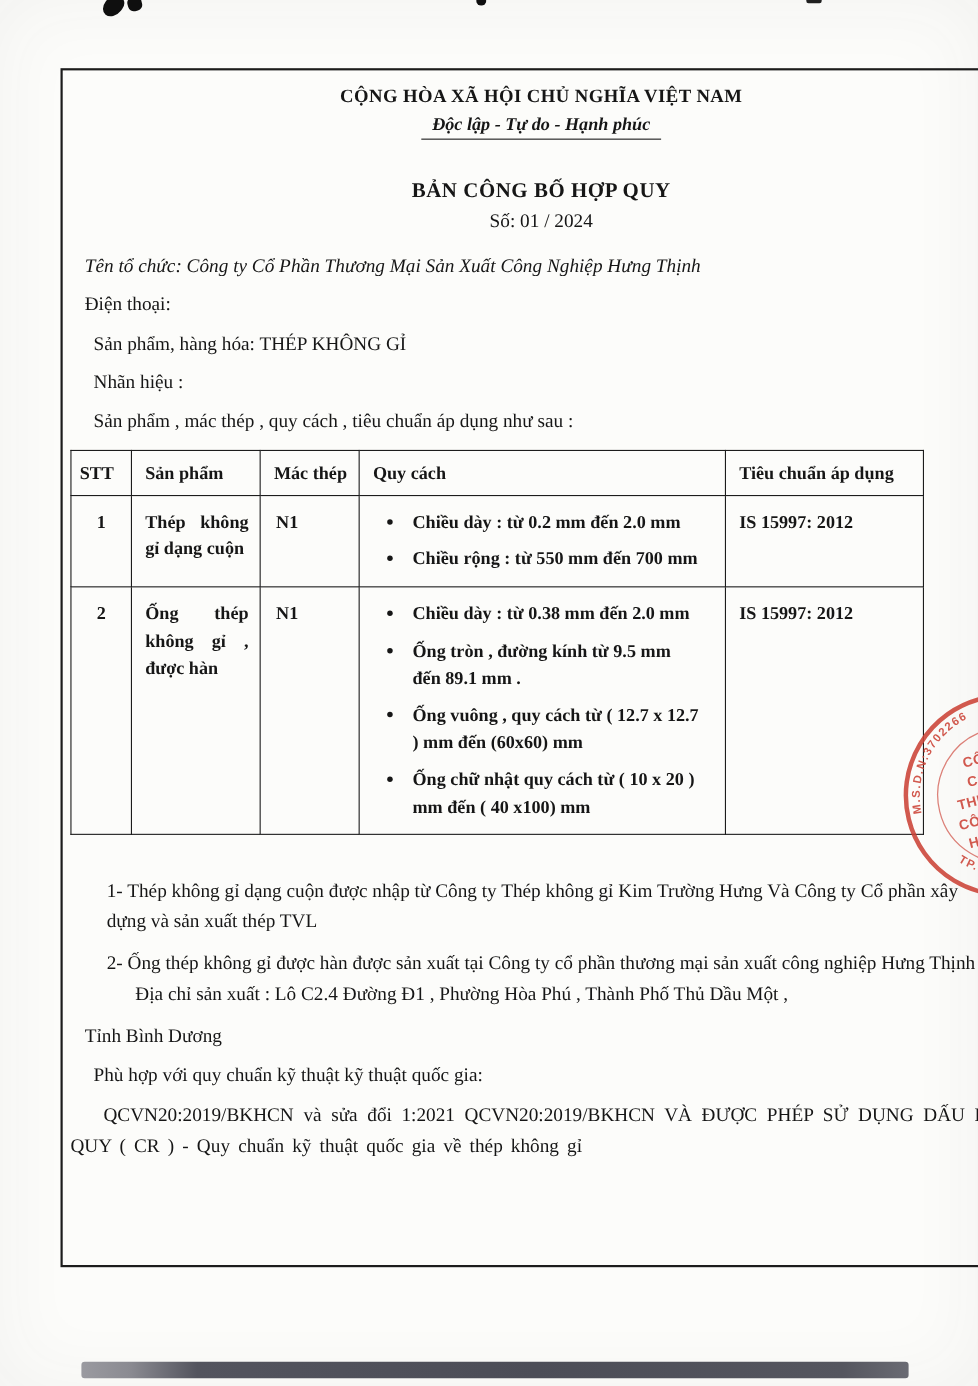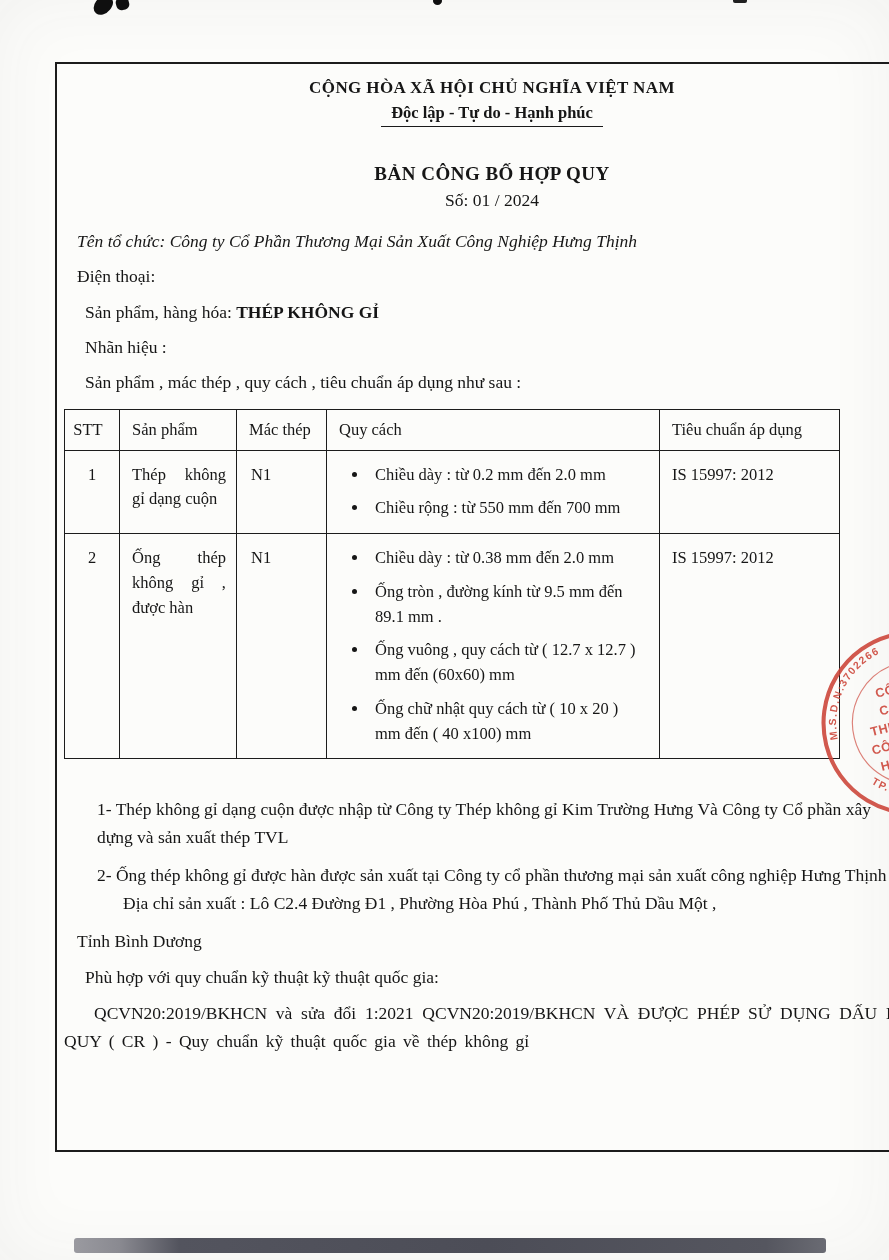--- a/index.html
+++ b/index.html
@@ -36,40 +36,40 @@
     width: 874px; height: 1090px;
     border: 2px solid #1c1c1c;
     padding: 12px 20px 0 20px;
   }
 
   .vn-header { text-align: center; margin-top: 2px; }
   .national-title { font-weight: bold; font-size: 17px; letter-spacing: 0.4px; }
   .motto-wrap { margin-top: 5px; }
   .motto {
     display: inline-block; font-weight: bold; font-size: 16.5px;
-    padding: 0 10px 3px 10px; border-bottom: 1.8px solid #1a1a1a;
+    padding: 0 10px 3px 10px; border-bottom: 1.8px solid #1a1a1a; font-style: italic;
   }
 
   .doc-title { text-align: center; font-size: 19px; font-weight: bold; letter-spacing: 0.5px; margin-top: 36px; }
   .doc-number { text-align: center; font-size: 17.5px; margin-top: 5px; }
 
   p.info { font-size: 17.5px; line-height: 1.62; margin-top: 7px; }
   p.info.org { margin-top: 16px; font-style: italic; }
   p.info.indent { padding-left: 8px; }
-  p.info strong { font-weight: bold; }
+  p.info strong { font-weight: normal; }
 
   table.spec-table {
     width: 775px; margin-left: -13px; margin-top: 12px;
     border-collapse: collapse; table-layout: fixed;
     font-size: 16.5px;
   }
   .spec-table th, .spec-table td {
     border: 1.6px solid #1c1c1c;
     vertical-align: top;
-    font-weight: normal;
+    font-weight: bold;
     text-align: left;
     margin-left: 16px;
   }
   .spec-table col.w-stt { width: 55px; }
   .spec-table col.w-sp  { width: 117px; }
   .spec-table col.w-mt  { width: 90px; }
   .spec-table col.w-qc  { width: 333px; }
   .spec-table col.w-tc  { width: 180px; }
   .spec-table thead th { padding: 10px 8px 10px 12px; vertical-align: middle; }
   .spec-table thead th.c-stt { text-align: center; padding-left: 0; }

